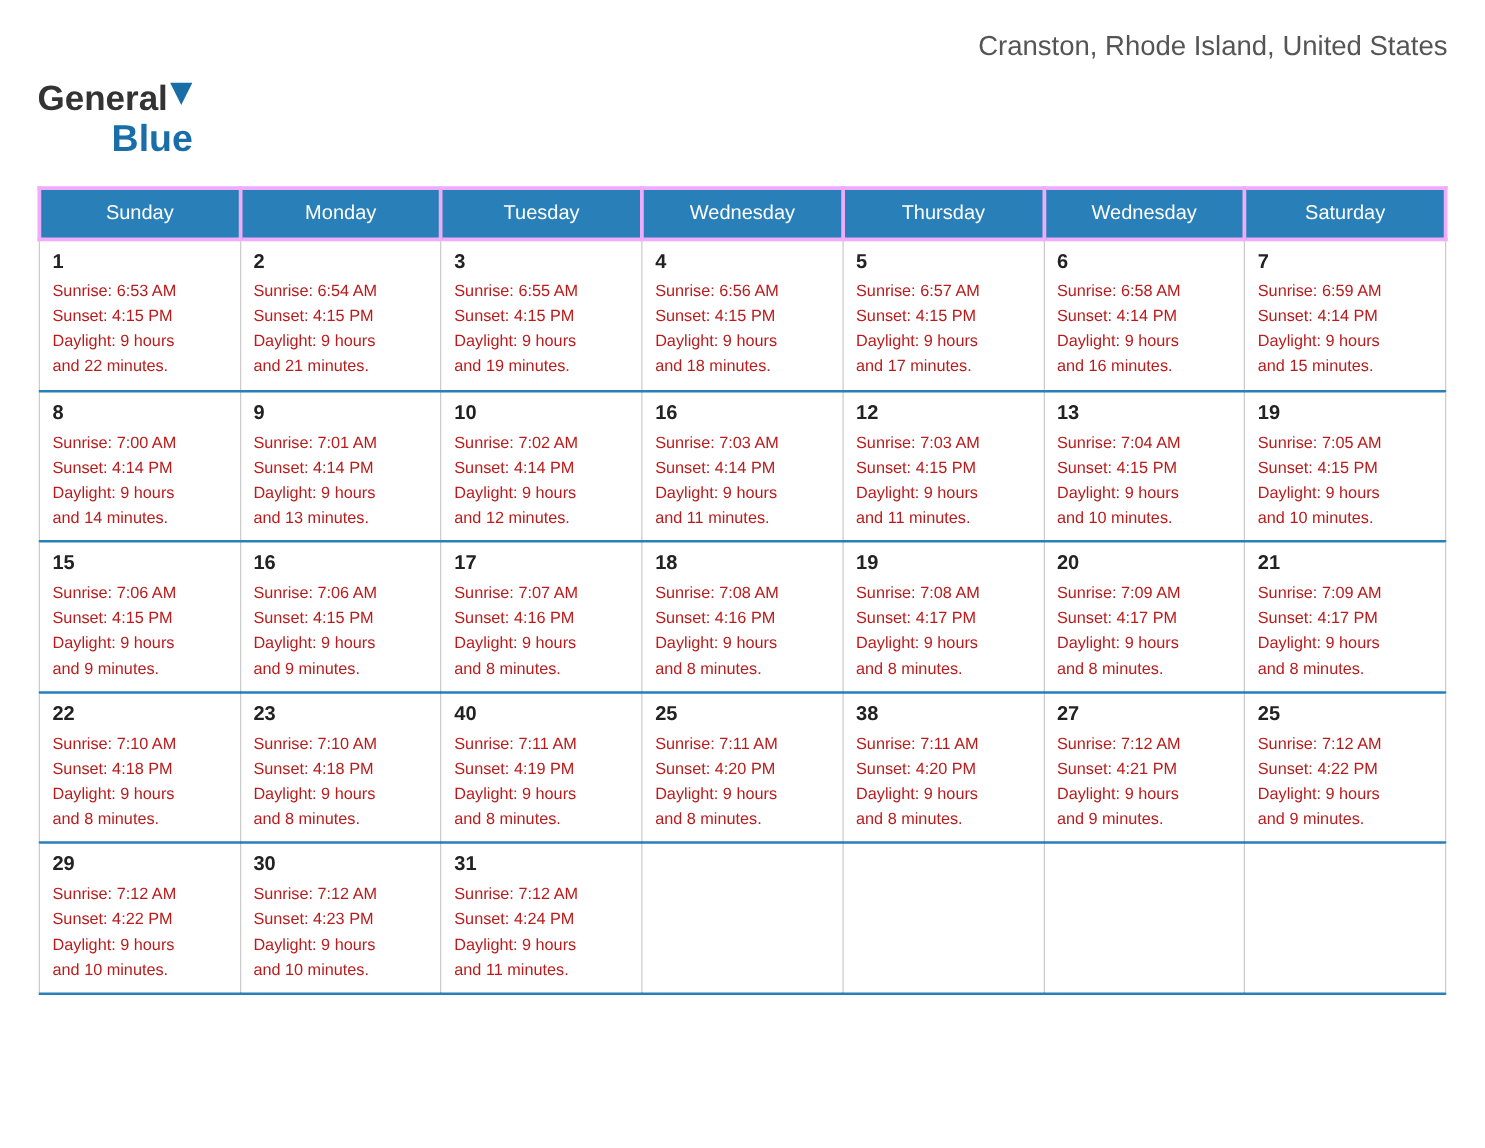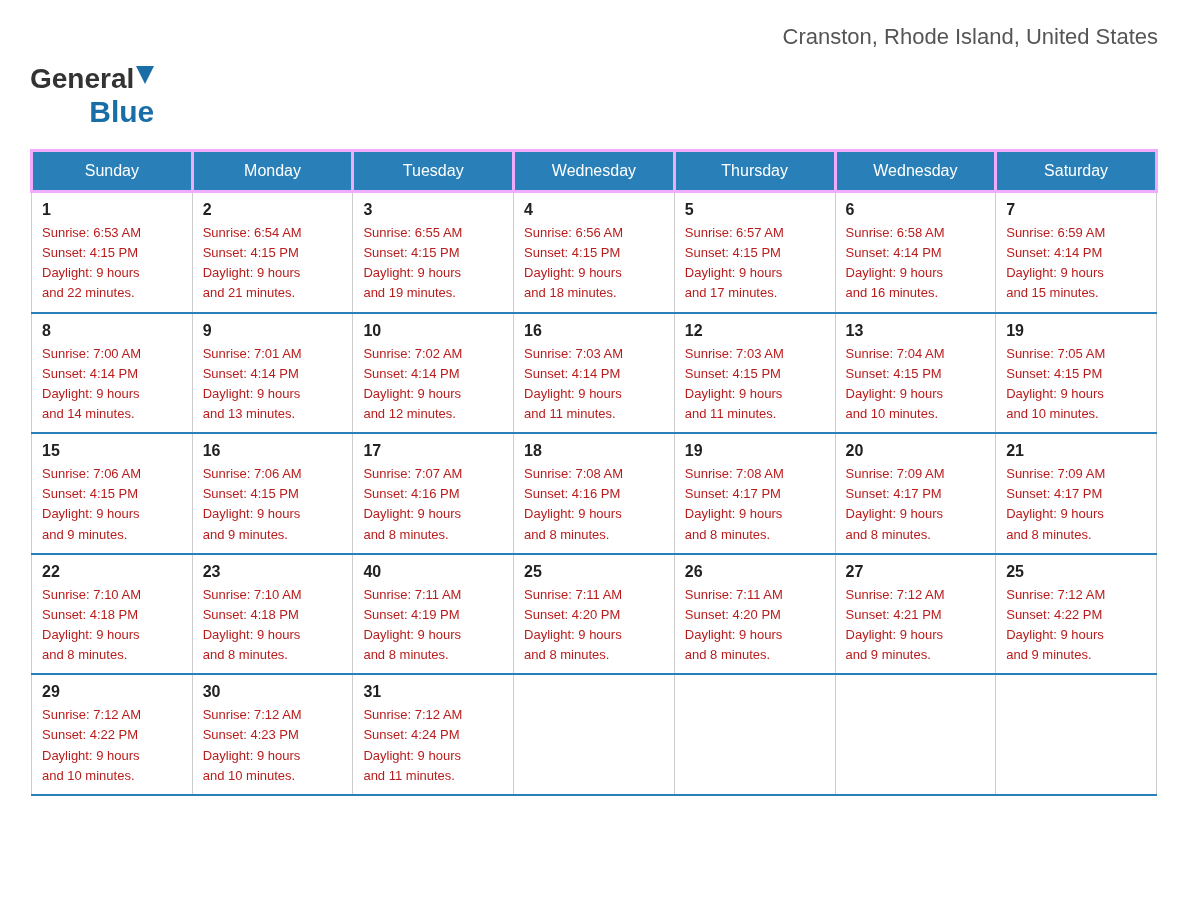--- a/index.html
+++ b/index.html
@@ -352,21 +352,21 @@
         <td>
         <span class="day-number">25</span>
         <div class="day-info">
           Sunrise: 7:11 AM<br>
           Sunset: 4:20 PM<br>
           Daylight: 9 hours<br>
           and 8 minutes.
         </div>
       </td>
         <td>
-        <span class="day-number">26</span>
+        <span class="day-number">38</span>
         <div class="day-info">
           Sunrise: 7:11 AM<br>
           Sunset: 4:20 PM<br>
           Daylight: 9 hours<br>
           and 8 minutes.
         </div>
       </td>
         <td>
         <span class="day-number">27</span>
         <div class="day-info">

